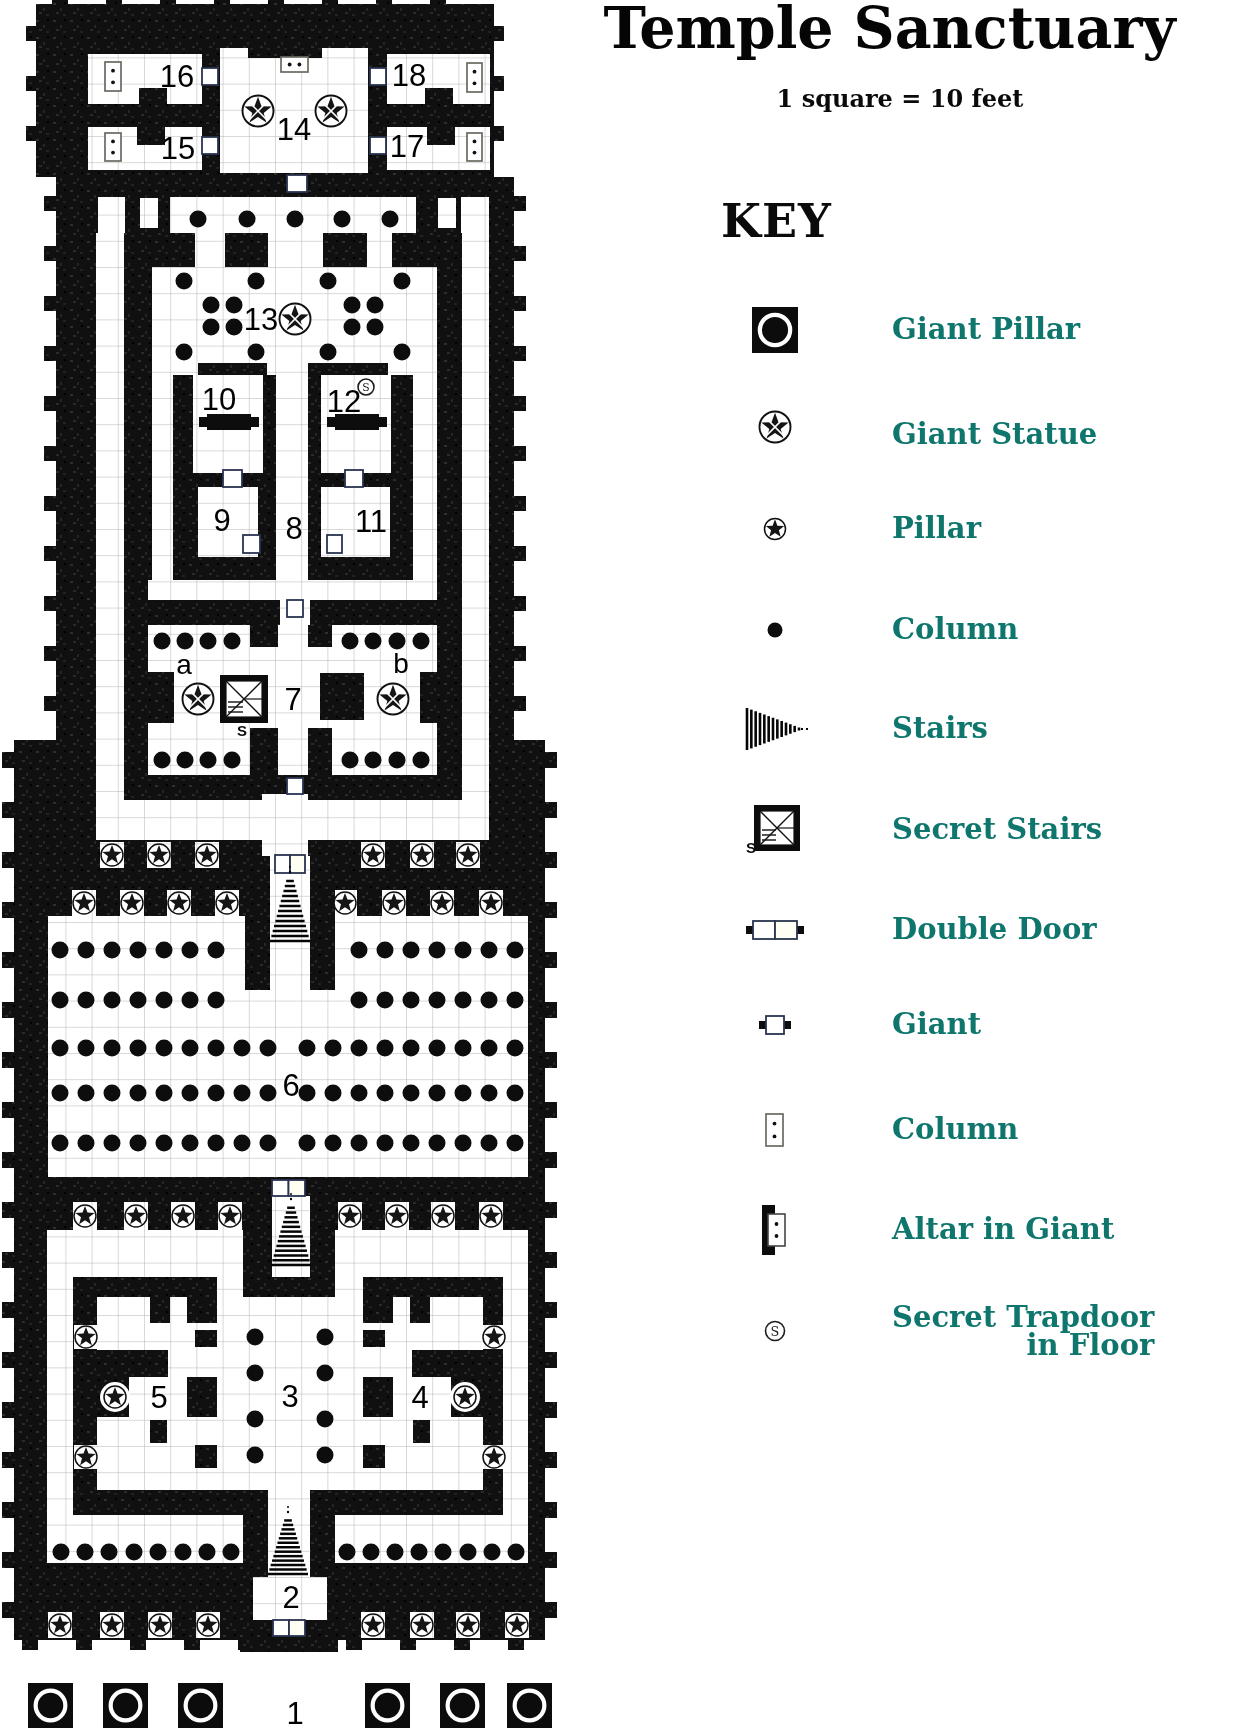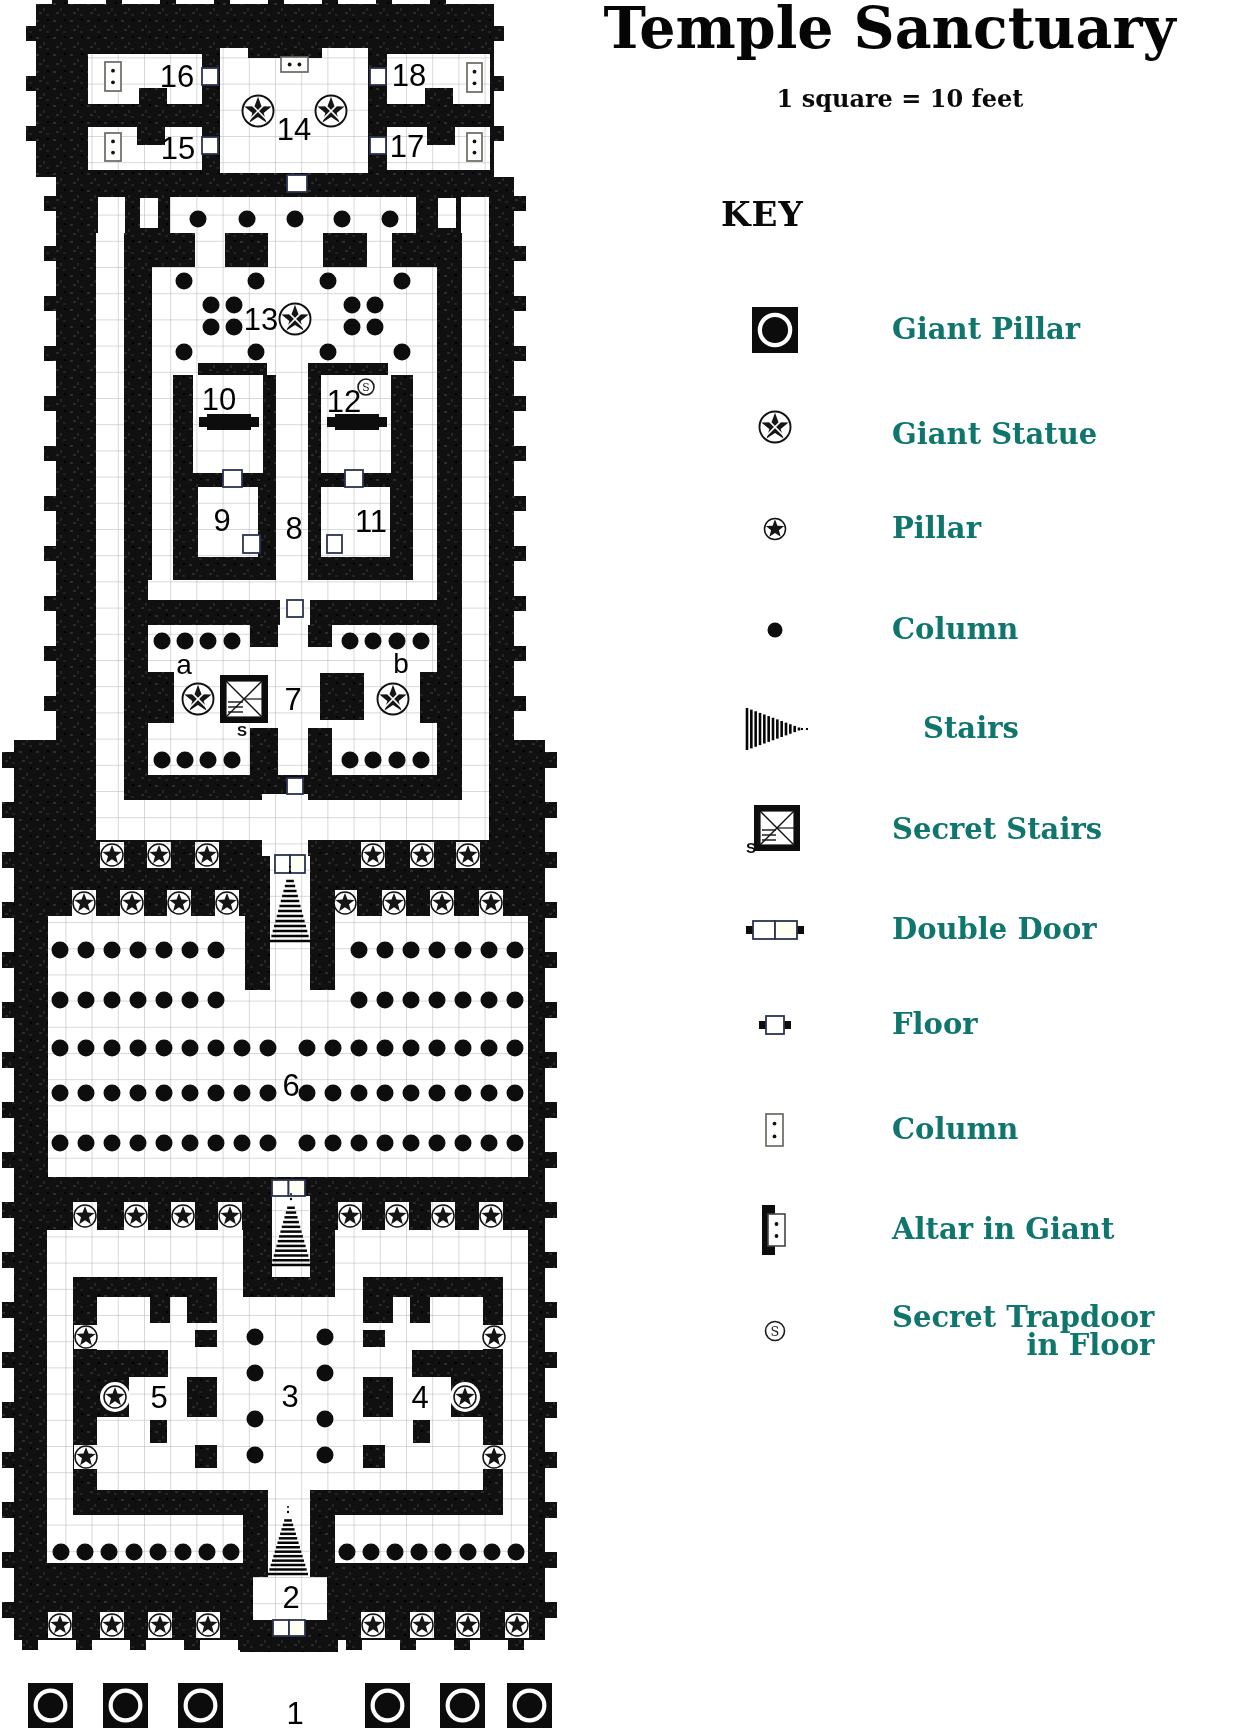--- a/index.html
+++ b/index.html
@@ -3,21 +3,21 @@
 <meta charset="utf-8">
 <style>
   html,body{margin:0;padding:0;background:#fff;}
   #page{position:relative;width:1239px;height:1736px;background:#fff;overflow:hidden;
         font-family:"DejaVu Serif", serif;}
   #map-svg{position:absolute;left:0;top:0;}
   .abs{position:absolute;}
   #title{left:540px;top:-6px;width:699px;text-align:center;font-size:57px;font-weight:700;
          color:#050505;letter-spacing:0px;}
   #subtitle{left:555px;top:84px;width:690px;text-align:center;font-size:24px;font-weight:700;color:#0a0a0a;}
-  #key-heading{left:721px;top:194px;font-size:34px;font-weight:700;color:#0a0a0a;letter-spacing:1px;}
+  #key-heading{left:721px;top:194px;font-size:46px;font-weight:700;color:#0a0a0a;letter-spacing:1px;}
   .key-label{position:absolute;left:892px;font-size:29px;font-weight:700;color:#0f766e;line-height:28px;white-space:pre-line;}
   .key-sym{position:absolute;left:737px;width:80px;height:68px;}
 </style>
 </head>
 <body>
 
 <div id="page">
   <svg id="map-svg" width="1239" height="1736" viewBox="0 0 1239 1736">
     <defs>
       <pattern id="grid" width="26.2" height="26.2" patternUnits="userSpaceOnUse" patternTransform="translate(13,5)">
@@ -794,21 +794,21 @@
           <line x1="36" y1="22.75" x2="36" y2="45.25" stroke="#050505" stroke-width="2.6"></line>
           <line x1="40.333333333333336" y1="24.375" x2="40.333333333333336" y2="43.625" stroke="#050505" stroke-width="2.6"></line>
           <line x1="44.666666666666664" y1="26" x2="44.666666666666664" y2="42" stroke="#050505" stroke-width="2.6"></line>
           <line x1="49" y1="27.625" x2="49" y2="40.375" stroke="#050505" stroke-width="2.6"></line>
           <line x1="53.333333333333336" y1="29.25" x2="53.333333333333336" y2="38.75" stroke="#050505" stroke-width="2.6"></line>
           <line x1="57.666666666666664" y1="30.875" x2="57.666666666666664" y2="37.125" stroke="#050505" stroke-width="2.6"></line>
           <line x1="62" y1="32.5" x2="62" y2="35.5" stroke="#050505" stroke-width="2.6"></line>
           <line x1="64" y1="34" x2="74" y2="34" stroke="#050505" stroke-width="2" stroke-dasharray="2,3"></line>
         </g>
       </svg>
-      <div class="key-label" style="top: 714px; margin-left: 31px;">Stairs</div>
+      <div class="key-label" style="top: 714px;">Stairs</div>
       <svg class="key-sym" viewBox="0 0 80 68" width="80" height="68" style="top: 796px;">
         <g>
           <rect x="17" y="9" width="46" height="46" fill="#0c0c0c"></rect>
           <rect x="23" y="15" width="34" height="34" fill="#ffffff" stroke="#111" stroke-width="1.2"></rect>
           <line x1="23" y1="15" x2="57" y2="49" stroke="#111" stroke-width="1.3"></line>
           <line x1="57" y1="15" x2="23" y2="49" stroke="#111" stroke-width="1.3"></line>
           <line x1="40" y1="32" x2="57" y2="32" stroke="#111" stroke-width="1.2"></line>
           <line x1="25" y1="44" x2="39" y2="44" stroke="#111" stroke-width="1.4"></line>
           <line x1="25" y1="39" x2="39" y2="39" stroke="#111" stroke-width="1.4"></line>
           <line x1="25" y1="34" x2="39" y2="34" stroke="#111" stroke-width="1.4"></line>
@@ -825,21 +825,21 @@
         </g>
       </svg>
       <div class="key-label" style="top: 915px;">Double Door</div>
       <svg class="key-sym" viewBox="0 0 80 68" width="80" height="68" style="top: 991px;">
         <g>
           <rect x="22" y="30" width="7" height="8" fill="#0d0d0d"></rect>
           <rect x="47" y="30" width="7" height="8" fill="#0d0d0d"></rect>
           <rect x="29" y="25" width="18" height="18" fill="#ffffff" stroke="#2a3350" stroke-width="1.8"></rect>
         </g>
       </svg>
-      <div class="key-label" style="top: 1010px;">Floor</div>
+      <div class="key-label" style="top: 1010px;">Giant</div>
       <svg class="key-sym" viewBox="0 0 80 68" width="80" height="68" style="top: 1096px;">
         <g>
           <rect x="29" y="18" width="17" height="32" fill="#ffffff" stroke="#6a6a62" stroke-width="1.7"></rect>
           <circle cx="37.5" cy="27.6" r="1.9" fill="#111"></circle>
           <circle cx="37.5" cy="40.4" r="1.9" fill="#111"></circle>
         </g>
       </svg>
       <div class="key-label" style="top: 1115px;">Column</div>
       <svg class="key-sym" viewBox="0 0 80 68" width="80" height="68" style="top: 1196px;">
         <g>

